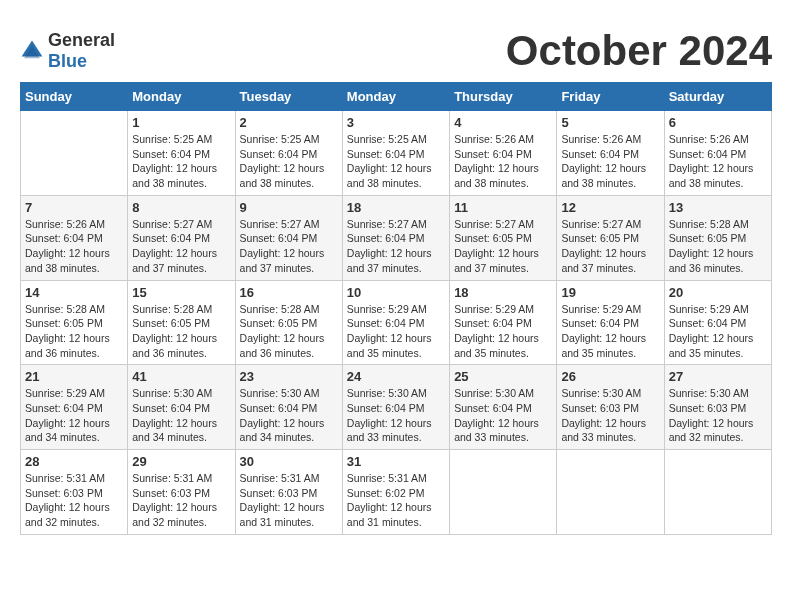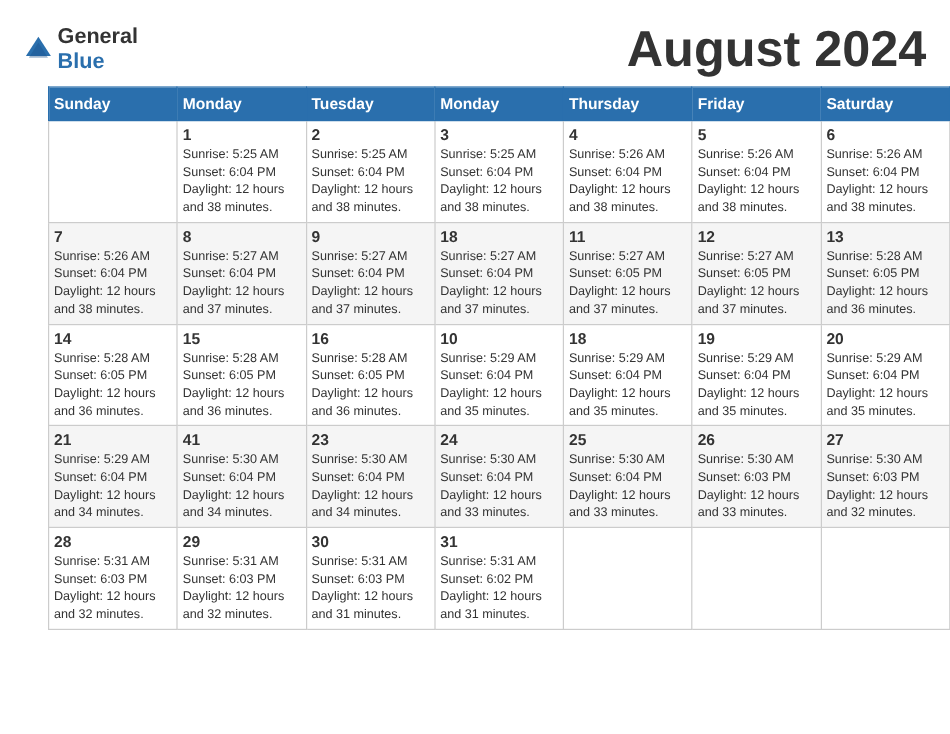--- a/index.html
+++ b/index.html
@@ -8,20 +8,21 @@
       background: #fff;
       width: 792px;
       min-height: 612px;
       padding: 20px;
     }
     .header-section {
       display: flex;
       justify-content: space-between;
       align-items: flex-start;
       margin-bottom: 10px;
+      margin-top: 10px;
     }
     .logo {
       display: flex;
       align-items: center;
       gap: 4px;
     }
     .logo-icon {
       width: 24px;
       height: 24px;
     }
@@ -36,21 +37,20 @@
     }
     .location-title {
       font-size: 16px;
       color: #333;
       margin-top: 4px;
     }
     table {
       width: 100%;
       border-collapse: collapse;
       font-size: 11px;
-      margin-left: 20px;
     }
     thead th {
       background-color: #2a6fad;
       color: #fff;
       padding: 6px 4px;
       text-align: left;
       font-size: 13px;
       font-weight: bold;
       border: 1px solid #2a6fad;
     }
@@ -90,21 +90,21 @@
     <svg class="logo-icon" viewBox="0 0 30 30" xmlns="http://www.w3.org/2000/svg">
       <polygon points="15,2 28,22 2,22" fill="#2a6fad"></polygon>
       <polygon points="15,8 25,24 5,24" fill="#1a4f8a" opacity="0.4"></polygon>
     </svg>
     <div>
       <span style="font-size:18px;font-weight:bold;color:#333;">General</span><br>
       <span style="font-size:18px;font-weight:bold;color:#2a6fad;">Blue</span>
     </div>
   </div>
   <div class="title-section">
-    <div class="month-title">August 2024</div>
+    <div class="month-title">October 2024</div>
   </div>
 </div>
 
 <table>
   <thead>
     <tr id="thead-row">
     <th>Sunday</th>
         <th>Monday</th>
         <th>Tuesday</th>
         <th>Monday</th>

